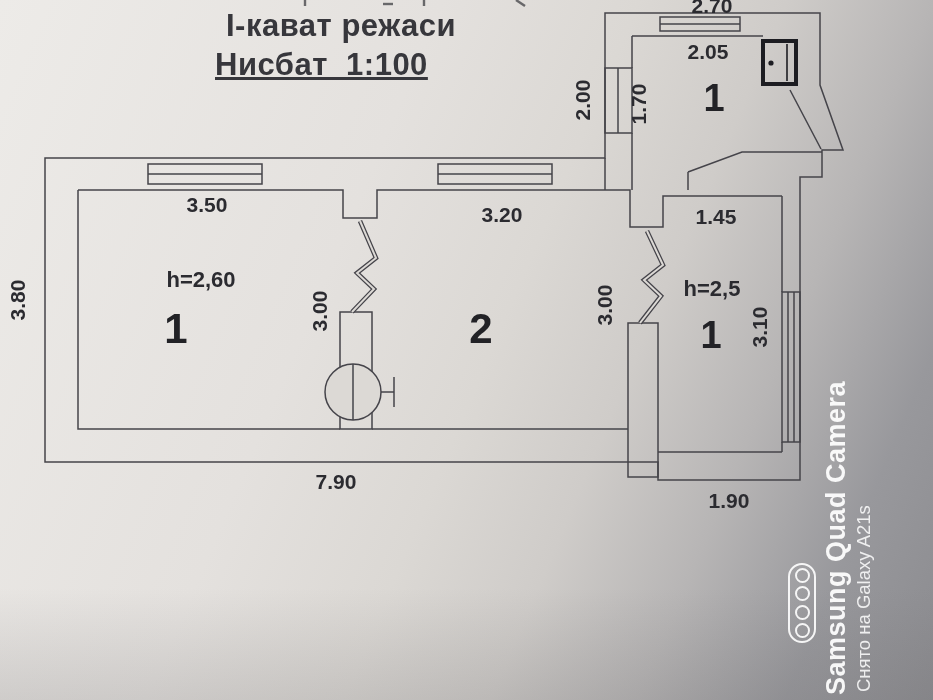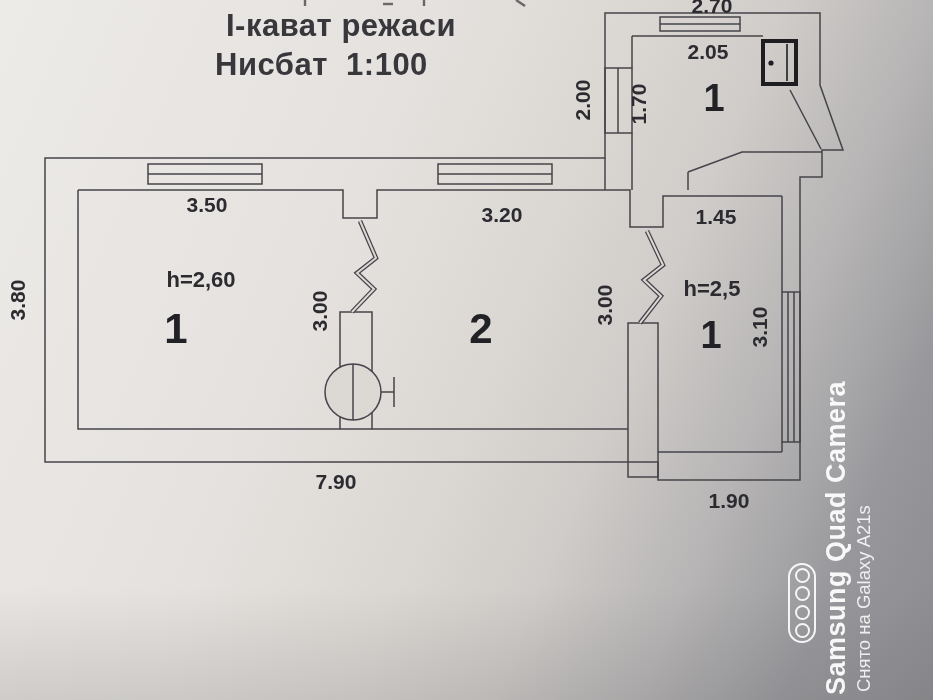--- a/index.html
+++ b/index.html
@@ -35,21 +35,21 @@
   }
   .wm-icon i{display:block;width:11px;height:11px;border:2px solid rgba(255,255,255,0.9);
     border-radius:50%;}
 </style>
 </head>
 <body>
 
 <div class="photo">
 
   <div class="title-line" style="left:226px;top:8px;">I-кават режаси</div>
-  <div class="title-line" style="left:215px;top:47px;">Нисбат  1:100</div>
+  <div class="title-line" style="left:215px;top:47px;text-decoration:underline;">Нисбат  1:100</div>
 
   <svg width="933" height="700" viewBox="0 0 933 700">
 
     <g stroke="#45444a" stroke-width="1.5" fill="none">
 
       <g stroke="#4a4a4e" stroke-width="2.4" opacity="0.8">
         <path d="M305,0 v6"></path>
         <path d="M383,4 h10"></path>
         <path d="M424,0 v6"></path>
         <path d="M516,0 l9,6"></path>

